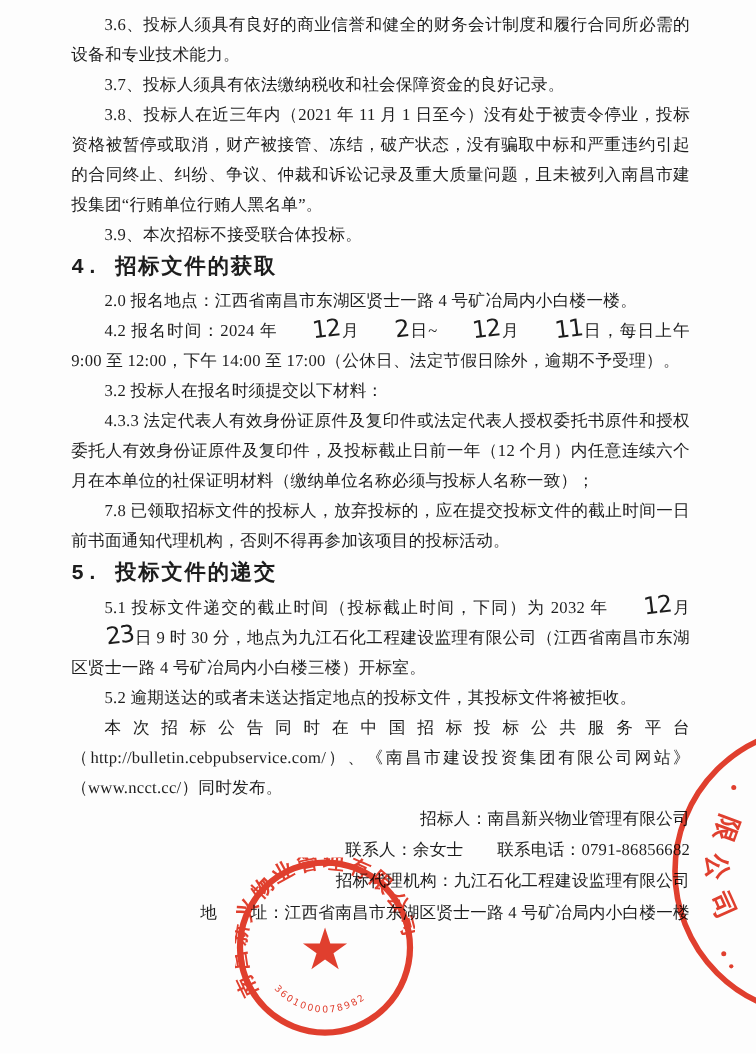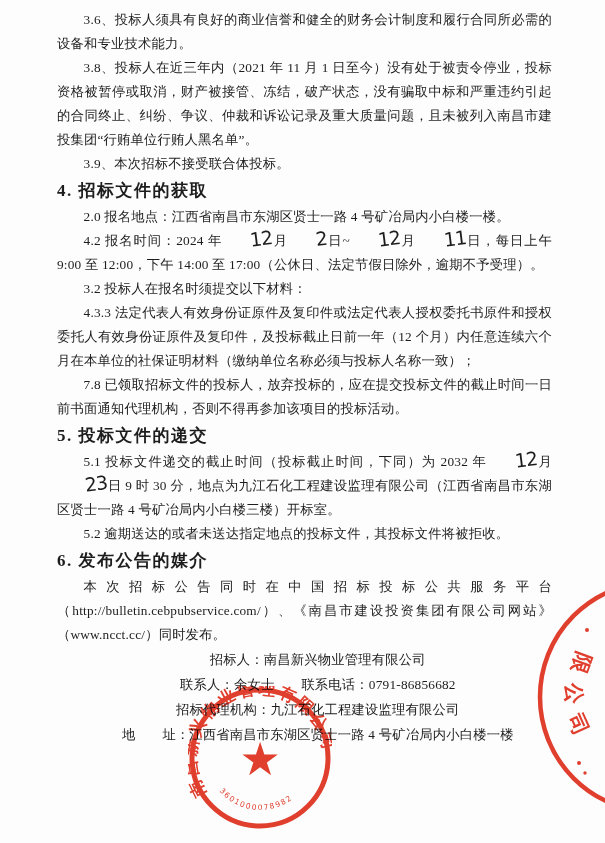--- a/index.html
+++ b/index.html
@@ -22,30 +22,30 @@
     line-height:24px;
     text-align:justify;
     text-indent:2em;
     letter-spacing:0.2px;
   }
   h2.sec{
     margin:0;
     font-size:17px;
     line-height:29px;
     font-weight:700;
-    font-family:Liberation Serif, serif;
+    font-family:Liberation Mono, monospace;
     letter-spacing:1.5px;
     text-indent:0;
   }
   .contacts p{
     margin:0;
     font-size:13.3px;
     line-height:25px;
     text-indent:2em;
-    text-align:center;
+    text-align:right;
     letter-spacing:0.2px;
   }
   .hw{
     display:inline-block;
     font-family:"DejaVu Sans", sans-serif;
     font-size:19px;
     line-height:0.85;
     font-weight:400;
     letter-spacing:-1px;
     transform:rotate(-7deg) translateY(2px);
@@ -60,40 +60,40 @@
   .stamp-main{ left:188px; top:686px; }
   .stamp-edge{ left:480px; top:570px; }
 </style>
 </head>
 <body>
 
 <div class="page">
   <div class="doc">
 
     <p class="body">3.6、投标人须具有良好的商业信誉和健全的财务会计制度和履行合同所必需的设备和专业技术能力。</p>
+    <p class="body">3.7、投标人须具有依法缴纳税收和社会保障资金的良好记录。</p>
     <p class="body">3.8、投标人在近三年内（2021 年 11 月 1 日至今）没有处于被责令停业，投标资格被暂停或取消，财产被接管、冻结，破产状态，没有骗取中标和严重违约引起的合同终止、纠纷、争议、仲裁和诉讼记录及重大质量问题，且未被列入南昌市建投集团“行贿单位行贿人黑名单”。</p>
     <p class="body">3.9、本次招标不接受联合体投标。</p>
 
     <h2 class="sec">4.  招标文件的获取</h2>
 
     <p class="body">2.0 报名地点：江西省南昌市东湖区贤士一路 4 号矿冶局内小白楼一楼。</p>
 
     <p class="body"><span>4.2 报名时间：2024 年</span><span class="hw">12</span><span>月</span><span class="hw">2</span><span>日~</span><span class="hw">12</span><span>月</span><span class="hw">11</span><span>日，每日上午 9:00 至 12:00，下午 14:00 至 17:00（公休日、法定节假日除外，逾期不予受理）。</span></p>
 
     <p class="body">3.2 投标人在报名时须提交以下材料：</p>
     <p class="body">4.3.3 法定代表人有效身份证原件及复印件或法定代表人授权委托书原件和授权委托人有效身份证原件及复印件，及投标截止日前一年（12 个月）内任意连续六个月在本单位的社保证明材料（缴纳单位名称必须与投标人名称一致）；</p>
     <p class="body">7.8 已领取招标文件的投标人，放弃投标的，应在提交投标文件的截止时间一日前书面通知代理机构，否则不得再参加该项目的投标活动。</p>
 
     <h2 class="sec">5.  投标文件的递交</h2>
 
     <p class="body"><span>5.1 投标文件递交的截止时间（投标截止时间，下同）为 2032 年</span><span class="hw">12</span><span>月</span><span class="hw">23</span><span>日 9 时 30 分，地点为九江石化工程建设监理有限公司（江西省南昌市东湖区贤士一路 4 号矿冶局内小白楼三楼）开标室。</span></p>
 
     <p class="body">5.2 逾期送达的或者未送达指定地点的投标文件，其投标文件将被拒收。</p>
 
-    <h2 class="sec">6.  发布公告的媒介</h2>
 
     <p class="body">本次招标公告同时在中国招标投标公共服务平台（http://bulletin.cebpubservice.com/）、《南昌市建设投资集团有限公司网站》（www.ncct.cc/）同时发布。</p>
 
 
     <div class="contacts">
       <p>招标人：南昌新兴物业管理有限公司</p>
       <p>联系人：余女士　　联系电话：0791-86856682</p>
       <p>招标代理机构：九江石化工程建设监理有限公司</p>
       <p>地　　址：江西省南昌市东湖区贤士一路 4 号矿冶局内小白楼一楼</p>
 

